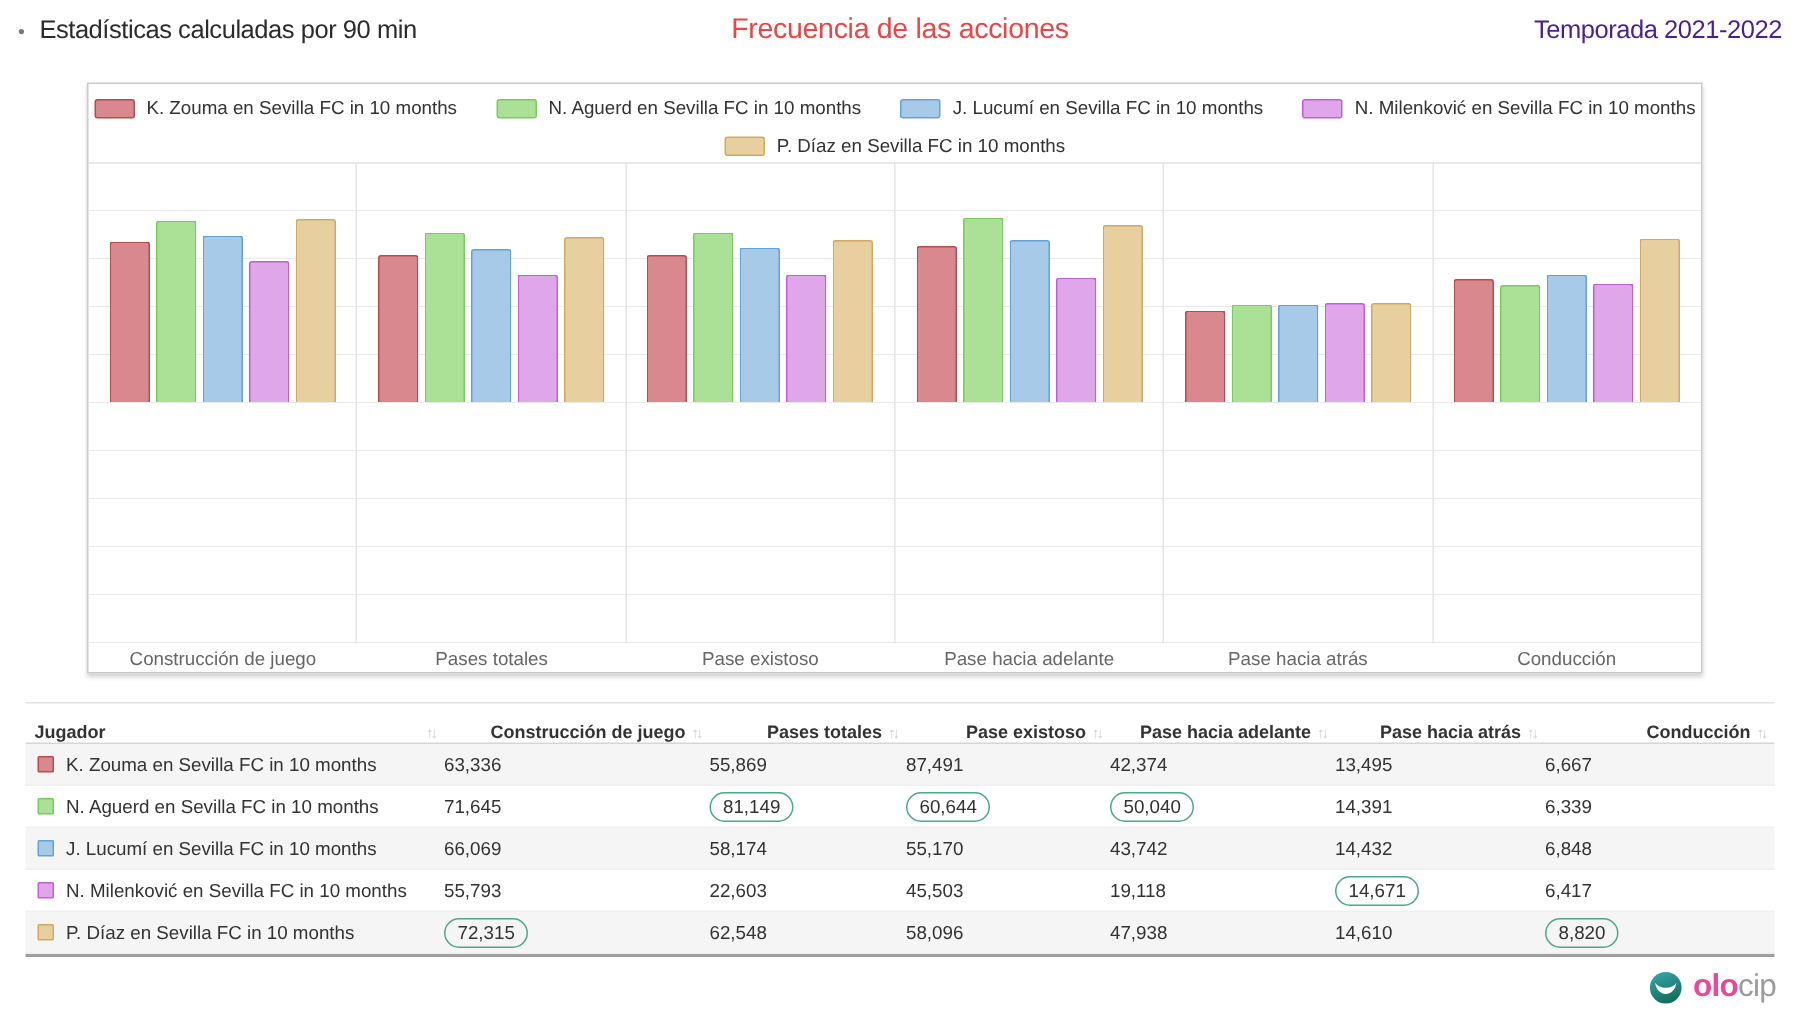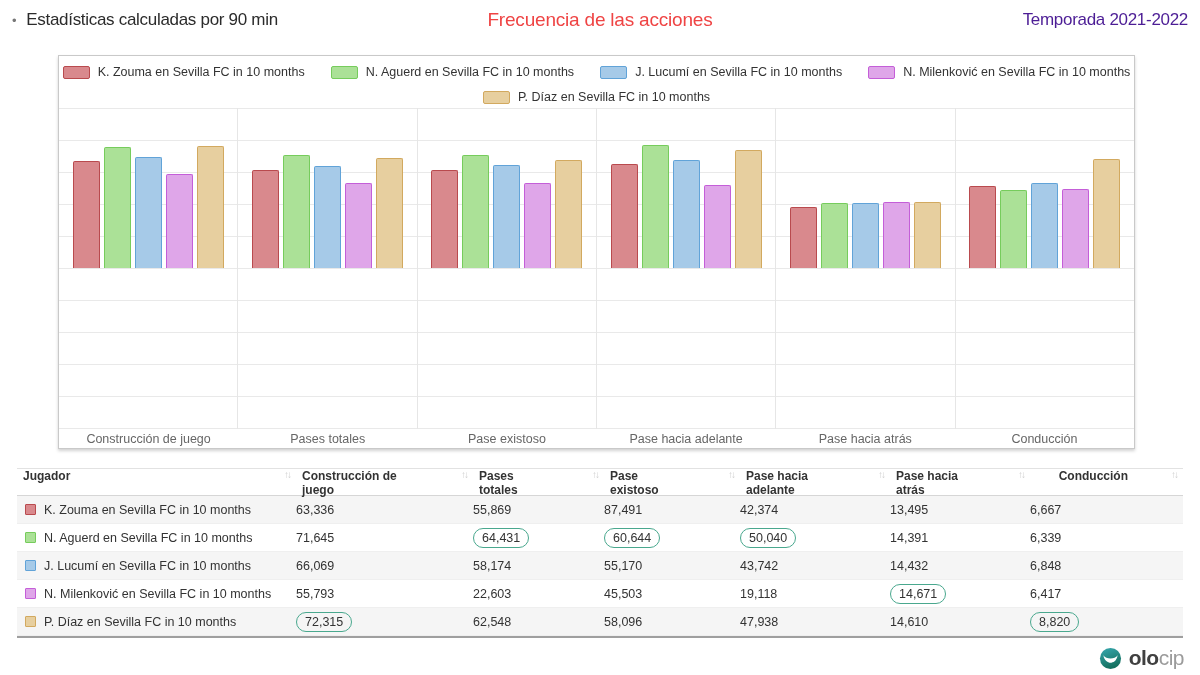--- a/index.html
+++ b/index.html
@@ -30,34 +30,34 @@
   .group:last-child { border-right:none; }
   .bar-area { position:absolute; top:0; left:0; right:0; height:160px; display:flex; align-items:flex-end; justify-content:center; gap:4px; }
   .bar { width:27px; border:1.5px solid; border-bottom:none; border-radius:2px 2px 0 0; }
   .cat-labels { position:absolute; top:373px; left:0; right:0; display:flex; }
   .cat-label { flex:1; text-align:center; font-size:12.5px; color:#666; padding-top:3px; }
 
   
   .table-box { position:absolute; left:17px; top:468px; width:1166px; font-size:12.5px; color:#333; border-bottom:2px solid #9f9f9f; }
   .trow { display:grid; grid-template-columns:279px 177px 131px 136px 150px 140px 153px; align-items:center; height:28px; }
   .thead { font-weight:bold; font-size:12px; border-top:1px solid #e2e2e2; border-bottom:1px solid #d6d6d6; }
-  .th { display:flex; align-items:flex-start; padding:0 6px; height:100%; cursor:pointer;gap:39px; }
+  .th { display:flex; align-items:flex-end; padding:0 6px; height:100%; cursor:pointer; }
   .th.num { justify-content:flex-end; }
   .sort { color:#cfcfcf; font-size:10px; letter-spacing:-2px; margin-left:4px; white-space:nowrap; }
   .tbody .trow { border-bottom:1px solid #efefef; }
   .tbody .trow:nth-child(odd) { background:#f5f5f5; }
   .cell-player { display:flex; align-items:center; gap:8px; padding-left:8px; }
   .row-swatch { width:11px; height:11px; border:1px solid; border-radius:1px; display:inline-block; }
   .cell-num { padding-right:22px; }
   .pill { display:inline-block; border:1.6px solid #49a88e; border-radius:11px; padding:2px 8px; margin-right:-9px; }
 
   
   .brand { position:absolute; right:16px; bottom:5px; display:flex; align-items:center; gap:7px; }
   .brand-text { font-size:21px; letter-spacing:-0.5px; }
-  .brand-bold { font-weight:bold; color:#404040; }
+  .brand-bold { font-weight:bold; color:#ec4899; }
   .brand-light { color:#9b9b9b; }
 </style>
 </head>
 <body>
 
 <div class="page">
 
   <div class="topbar">
     <div class="topbar-left">
       <span class="bullet">•</span>
@@ -201,21 +201,21 @@
           <div class="cell-num">42,374</div>
           <div class="cell-num">13,495</div>
           <div class="cell-num">6,667</div>
         </div>
         <div class="trow">
           <div class="cell-player">
             <span class="row-swatch" style="background: rgb(171, 225, 151); border-color: rgb(118, 204, 92);"></span>
             <span>N. Aguerd en Sevilla FC in 10 months</span>
           </div>
           <div class="cell-num">71,645</div>
-          <div class="cell-num"><span class="pill">64,431</span></div>
+          <div class="cell-num"><span class="pill">81,149</span></div>
           <div class="cell-num"><span class="pill">60,644</span></div>
           <div class="cell-num"><span class="pill">50,040</span></div>
           <div class="cell-num">14,391</div>
           <div class="cell-num">6,339</div>
         </div>
         <div class="trow">
           <div class="cell-player">
             <span class="row-swatch" style="background: rgb(166, 202, 232); border-color: rgb(97, 163, 216);"></span>
             <span>J. Lucumí en Sevilla FC in 10 months</span>
           </div>

